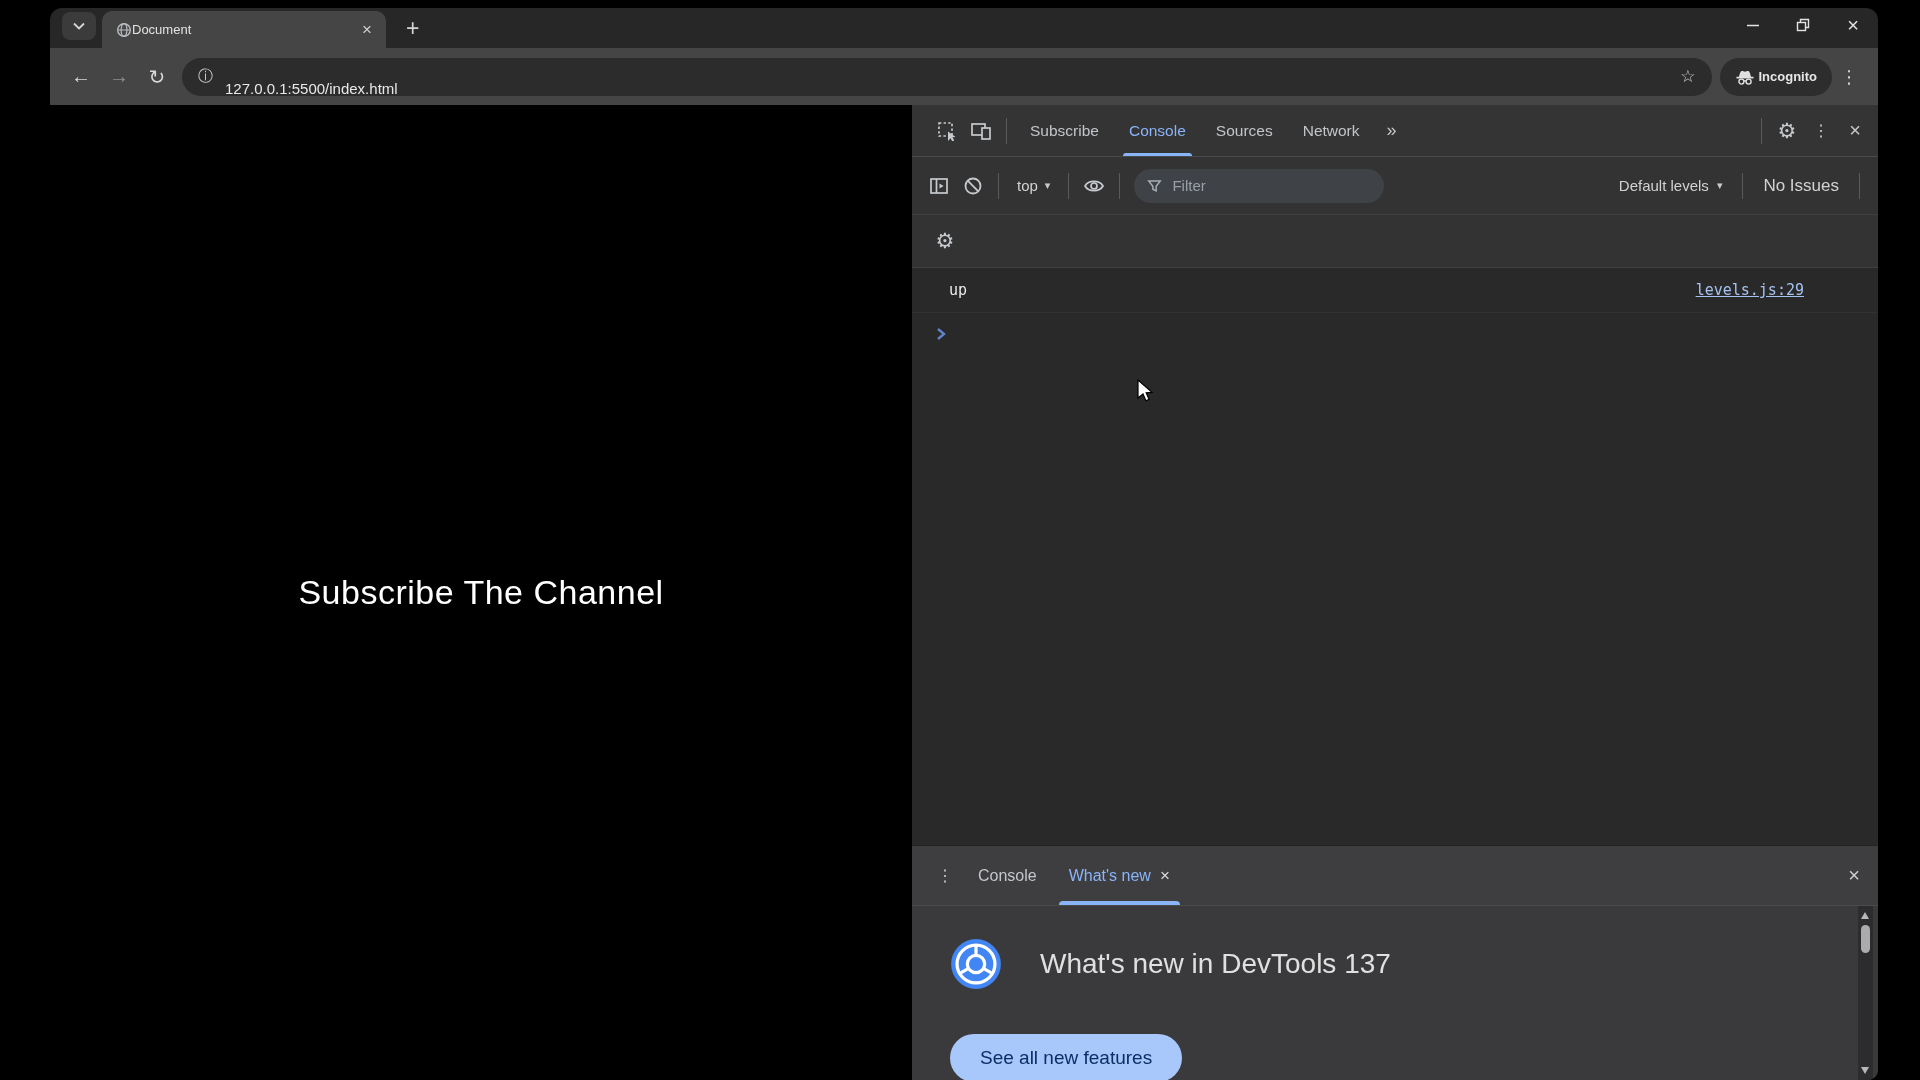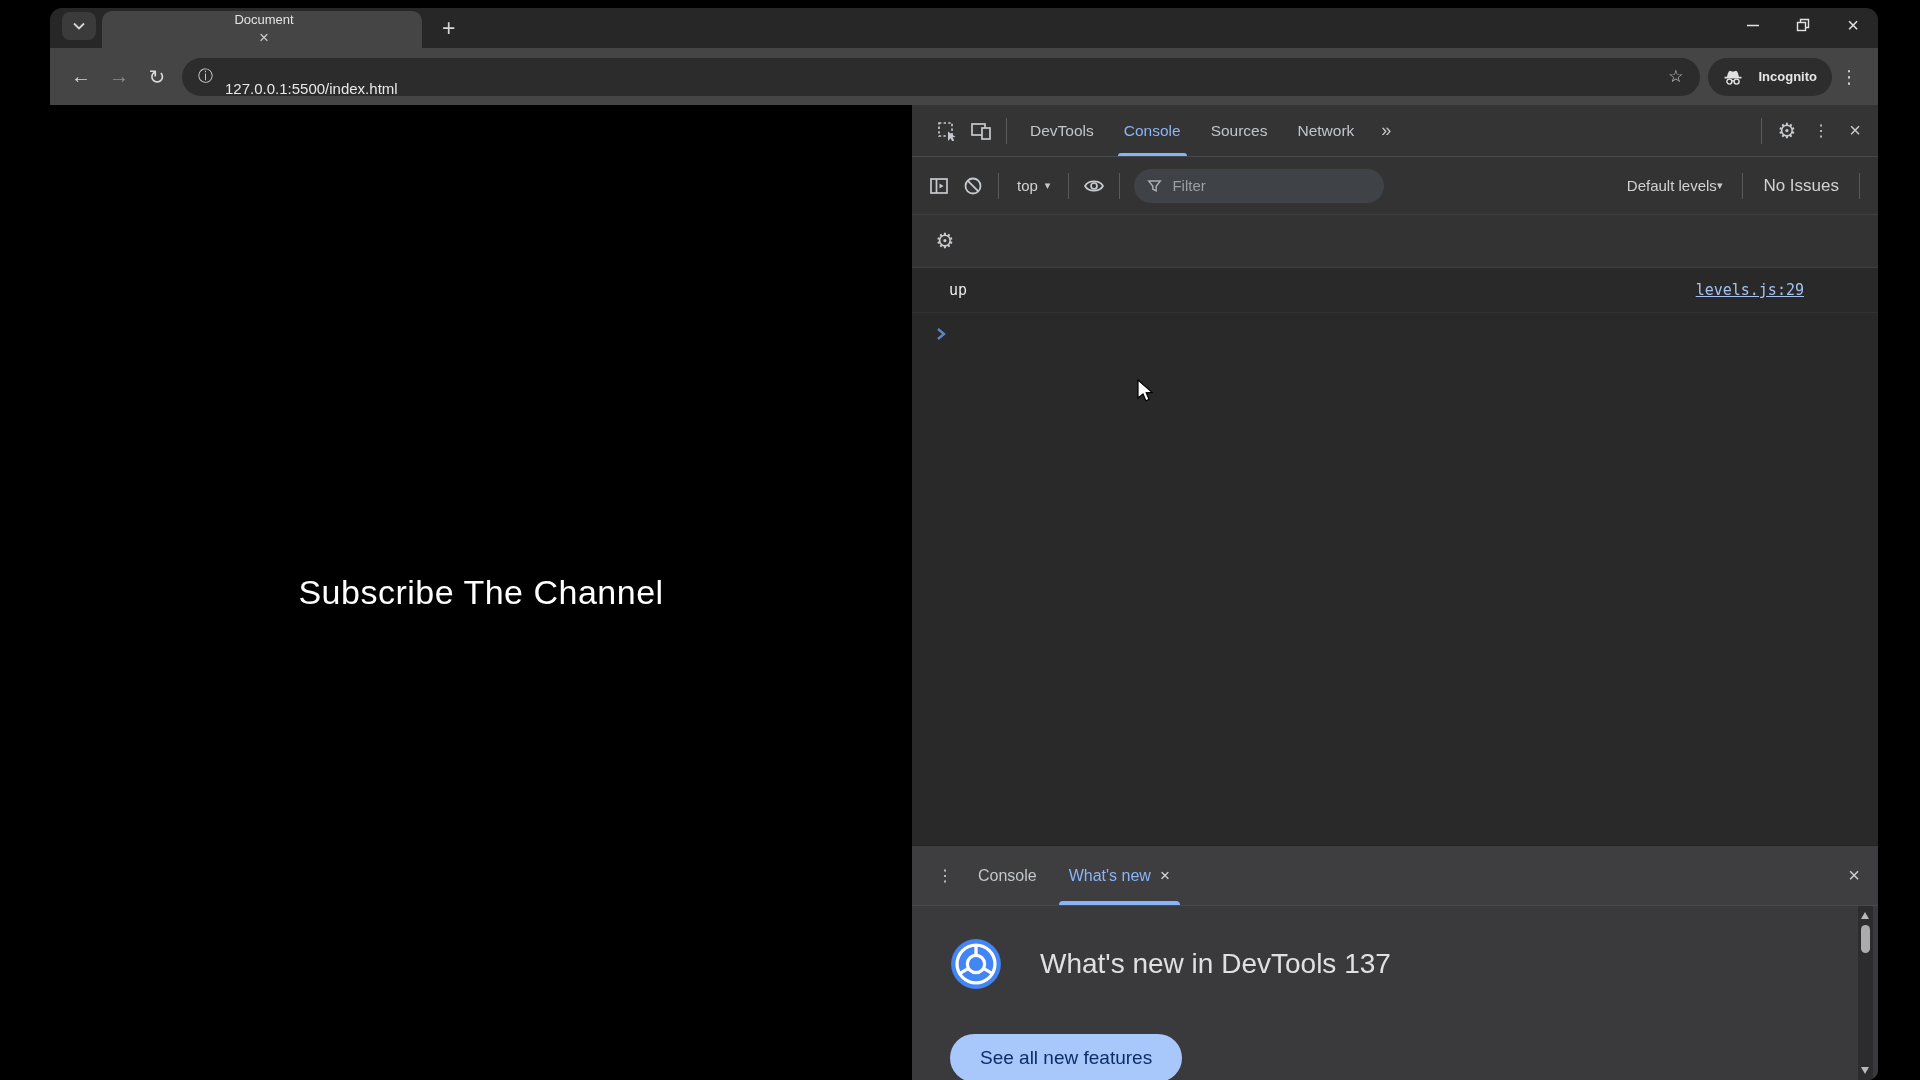--- a/index.html
+++ b/index.html
@@ -6,41 +6,41 @@
   html,body { width:1920px; height:1080px; background:#000; overflow:hidden;
     font-family:"Liberation Sans", sans-serif; }
   .window { position:absolute; left:50px; top:8px; width:1828px; height:1072px;
     background:#000; border-radius:12px 12px 10px 10px; overflow:hidden;
     display:flex; flex-direction:column; }
 
   
   .titlebar { height:40px; background:#272727; display:flex; align-items:flex-end; flex:0 0 auto; }
   .tabsearch { width:34px; height:28px; margin:0 0 5px 12px; background:#3b3b3b; border-radius:8px;
     display:flex; align-items:center; justify-content:center; align-self:center; }
-  .tab { width:320px; height:37px; margin-left:6px; background:#454545; border-radius:10px 10px 0 0;
-    display:flex; align-items:center; padding:0 10px 0 14px; gap:0;flex-direction:column; }
+  .tab { width:284px; height:37px; margin-left:6px; background:#454545; border-radius:10px 10px 0 0;
+    display:flex; align-items:center; padding:0 10px 0 14px; gap:0; }
   .tab-title { font-size:13px; color:#e2e2e2; flex:1; }
   .tab-close { color:#cfcfcf; font-size:17px; line-height:1; padding:2px 4px; border-radius:50%; }
   .newtab { color:#d5d5d5; font-size:23px; margin:0 0 8px 20px; line-height:1; }
   .win-controls { margin-left:auto; display:flex; align-self:flex-start; height:34px; }
   .win-btn { width:50px; height:100%; display:flex; align-items:center; justify-content:center; color:#e3e3e3; }
   .win-btn.close-btn { font-size:20px; }
 
   
   .toolbar { height:57px; background:#454545; display:flex; align-items:center; padding:0 12px; flex:0 0 auto; }
   .nav-btn { width:38px; height:38px; display:flex; align-items:center; justify-content:center;
     font-size:20px; color:#d8d8d8; }
   .nav-btn.dim { color:#8f8f8f; }
   .addressbar { flex:1; height:38px; margin:0 8px 0 6px; background:#2c2c2c; border-radius:19px;
     display:flex; align-items:center; padding:0 16px; gap:12px; }
   .info-ic { color:#c9c9c9; font-size:15px; }
   .url { color:#e8e8e8; font-size:15px;margin-top:24px; }
   .star { margin-left:auto; color:#cfcfcf; font-size:17px; }
   .incog { height:38px; background:#2d2d2d; border-radius:19px; display:flex; align-items:center;
-    padding:0 15px; gap:16px; }
+    padding:0 15px; gap:4px; }
   .incog span { color:#e6e6e6; font-size:13px; font-weight:bold; }
   .kebab { width:34px; text-align:center; color:#d8d8d8; font-size:18px; }
 
   
   .content { flex:1; display:flex; min-height:0; }
   .page { width:862px; background:#000; display:flex; align-items:center; justify-content:center; }
   .page h1 { color:#fff; font-size:34px; font-weight:normal; letter-spacing:.5px; }
 
   
   .devtools { flex:1; display:flex; flex-direction:column; min-width:0; background:#292929; }
@@ -61,21 +61,21 @@
   .dt-toolbar { height:58px; background:#333; border-bottom:1px solid #3f3f3f;
     display:flex; align-items:center; padding:0 10px; flex:0 0 auto; }
   .ctx { display:flex; align-items:center; gap:7px; padding:0 10px; color:#d2d2d2; font-size:15px; }
   .caret { font-size:11px; color:#c6cace; }
   .filter-pill { width:250px; height:34px; background:#3f4247; border-radius:17px;
     display:flex; align-items:center; gap:10px; padding:0 13px; margin-left:6px; }
   .filter-pill input { flex:1; background:transparent; border:none; outline:none;
     color:#e5e5e5; font-size:15px; font-family:"Liberation Sans",sans-serif; }
   .filter-pill input::placeholder { color:#9aa0a6; }
   .dtb-right { margin-left:auto; display:flex; align-items:center; }
-  .levels { display:flex; align-items:center; gap:0; color:#d2d2d2; font-size:15px; padding:0 12px; }
+  .levels { display:flex; align-items:center; gap:8px; color:#d2d2d2; font-size:15px; padding:0 12px; }
   .no-issues { color:#d2d2d2; font-size:17px; padding:0 12px; }
 
   .dt-toolbar2 { height:53px; background:#333; border-bottom:1px solid #3f3f3f;
     display:flex; align-items:center; padding-left:16px; flex:0 0 auto; }
 
   .console-area { flex:1; background:#292929; min-height:0;
     font-family:"DejaVu Sans Mono", monospace; }
   .msg-row { display:flex; justify-content:space-between; align-items:center;
     padding:13px 74px 13px 37px; border-bottom:1px solid #313131; }
   .msg-text { color:#e8eaed; font-size:15px; }
@@ -188,21 +188,21 @@
             <path d="M11,10.5 L11,20 L13.6,17.3 L15.3,20.6 L17.2,19.6 L15.5,16.3 L18.6,16 Z" fill="#c6cace"></path>
           </svg>
         </div>
         <div class="icon-btn">
           <svg width="22" height="20" viewBox="0 0 22 20">
             <rect x="2" y="3" width="13" height="11" fill="none" stroke="#c6cace" stroke-width="1.7"></rect>
             <rect x="12" y="7" width="8" height="11" fill="#343434" stroke="#c6cace" stroke-width="1.7"></rect>
           </svg>
         </div>
         <div class="vdiv"></div>
-        <div class="dt-tab">DevTools</div>
+        <div class="dt-tab">Subscribe</div>
         <div class="dt-tab active">Console</div>
         <div class="dt-tab">Sources</div>
         <div class="dt-tab">Network</div>
         <div class="more-tabs">»</div>
         <div class="dt-right">
           <div class="vdiv"></div>
           <div class="icon-btn gear-glyph">⚙</div>
           <div class="icon-btn">⋮</div>
           <div class="icon-btn x-glyph">×</div>
         </div>

